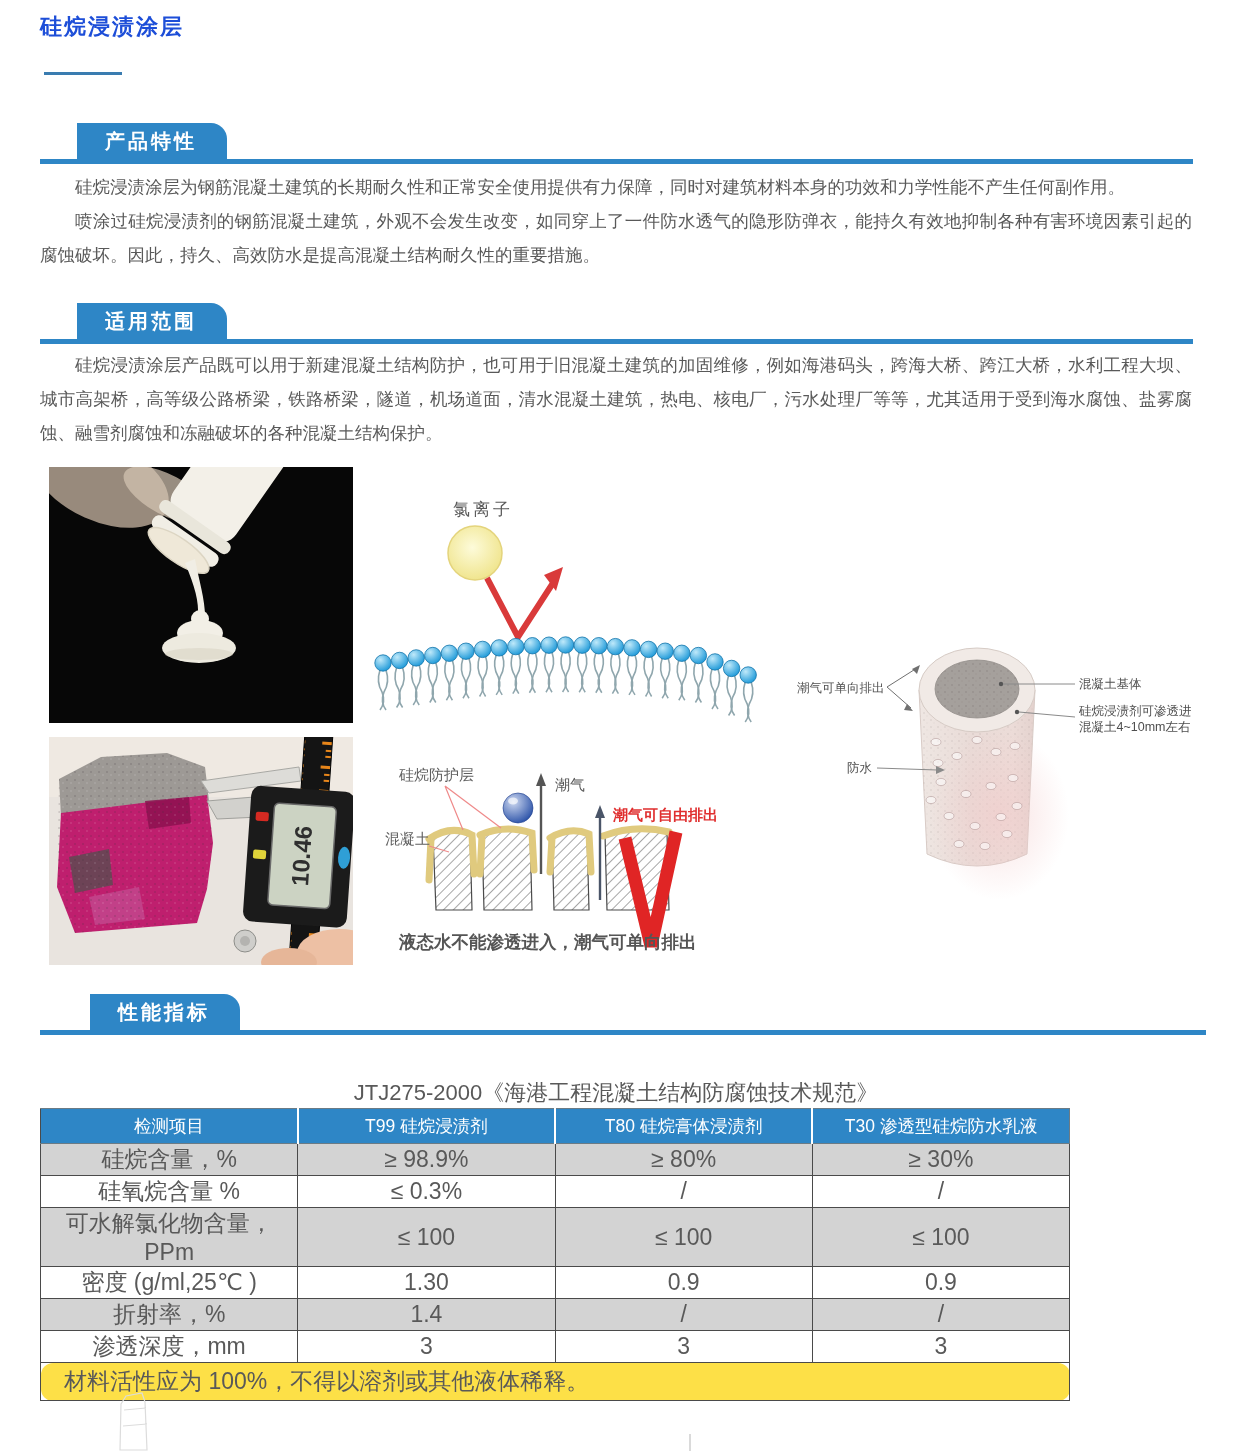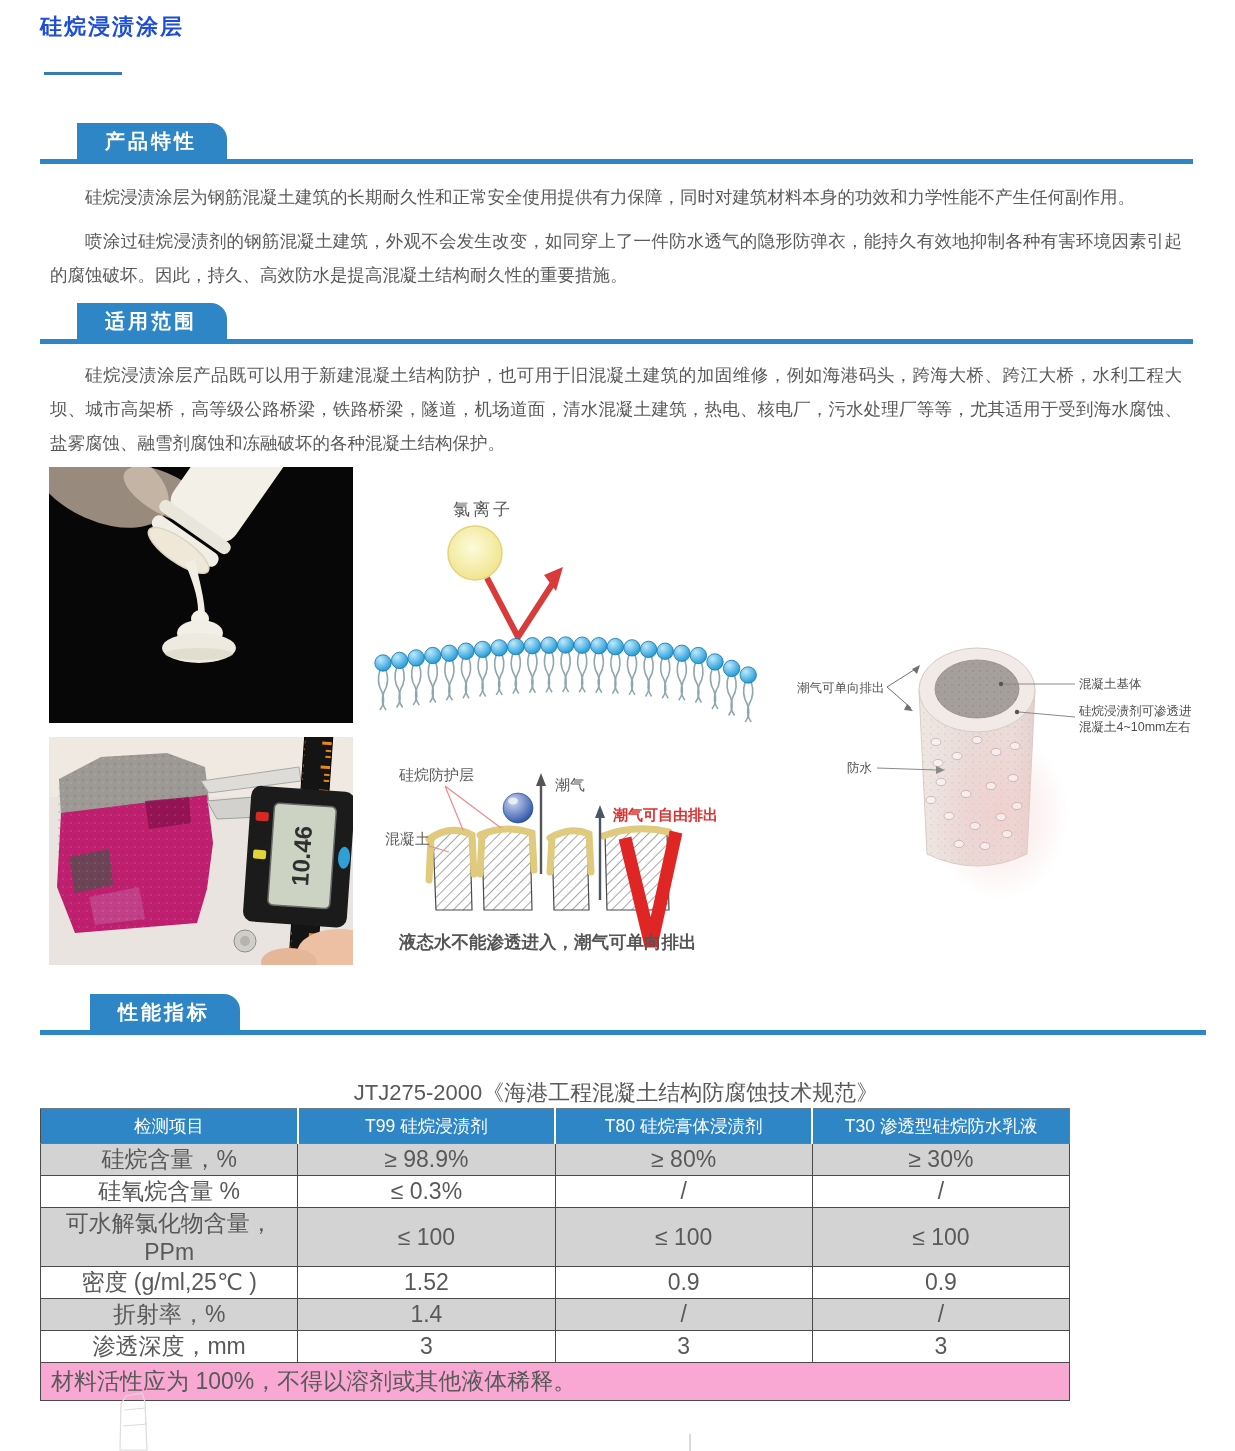--- a/index.html
+++ b/index.html
@@ -8,32 +8,32 @@
   .abs{position:absolute;}
   
   .page-title{left:40px;top:12px;font-size:22px;font-weight:bold;color:#1d4ed8;letter-spacing:2px;}
   .title-rule{left:44px;top:72px;width:78px;height:3px;background:#3a7cb0;}
   
   .secbar{left:40px;width:1153px;height:36px;border-bottom:5px solid #2e86c6;}
   .sectab{float:left;height:36px;line-height:36px;padding:0 30px 0 28px;background:#2e86c6;color:#ffffff;
           font-size:20px;font-weight:bold;letter-spacing:3px;border-radius:0 16px 0 0;margin-left:37px;}
   
   .para{left:40px;width:1152px;font-size:17.5px;line-height:34px;color:#595959;text-align:justify;}
-  .para p{margin:10px;text-indent:2em;}
+  .para p{margin:0;text-indent:2em;}
   
   .fig{position:absolute;}
   
   .std-caption{left:40px;top:1078px;width:1152px;text-align:center;font-size:22px;color:#595959;}
   .spec{left:40px;top:1108px;width:1030px;border-collapse:collapse;table-layout:fixed;}
   .spec th{background:#2e86c6;color:#fff;font-weight:normal;font-size:17.5px;height:34px;
            border:1px solid #6b7b85;border-left:2px solid #ffffff;padding:0;}
   .spec th:first-child{border-left:1px solid #4a4a4a;}
   .spec td{border:1px solid #4a4a4a;font-size:23px;color:#595959;text-align:center;height:31px;padding:0;background:#ffffff;}
   .spec tr.g td{background:#d3d3d3;}
-  .spec td.foot{text-align:left;padding:3px 10px;background:#f9a8d4;height:24px;}
+  .spec td.foot{text-align:left;padding:3px 23px;background:#fde047;height:24px;border-radius:12px;}
   .wm-line{left:689px;top:1434px;width:2px;height:17px;background:#dadada;}
   svg text{font-family:"Liberation Sans","DejaVu Sans",sans-serif;}
 </style>
 </head>
 <body>
 
 <div class="page">
 
   <div class="abs page-title">硅烷浸渍涂层</div>
   <div class="abs title-rule"></div>
@@ -329,21 +329,21 @@
       <td>/</td>
     </tr>
     <tr class="g">
       <td>可水解氯化物含量，PPm</td>
       <td>≤ 100</td>
       <td>≤ 100</td>
       <td>≤ 100</td>
     </tr>
     <tr>
       <td>密度 (g/ml,25℃ )</td>
-      <td>1.52</td>
+      <td>1.30</td>
       <td>0.9</td>
       <td>0.9</td>
     </tr>
     <tr class="g">
       <td>折射率，%</td>
       <td>1.4</td>
       <td>/</td>
       <td>/</td>
     </tr>
     <tr>

